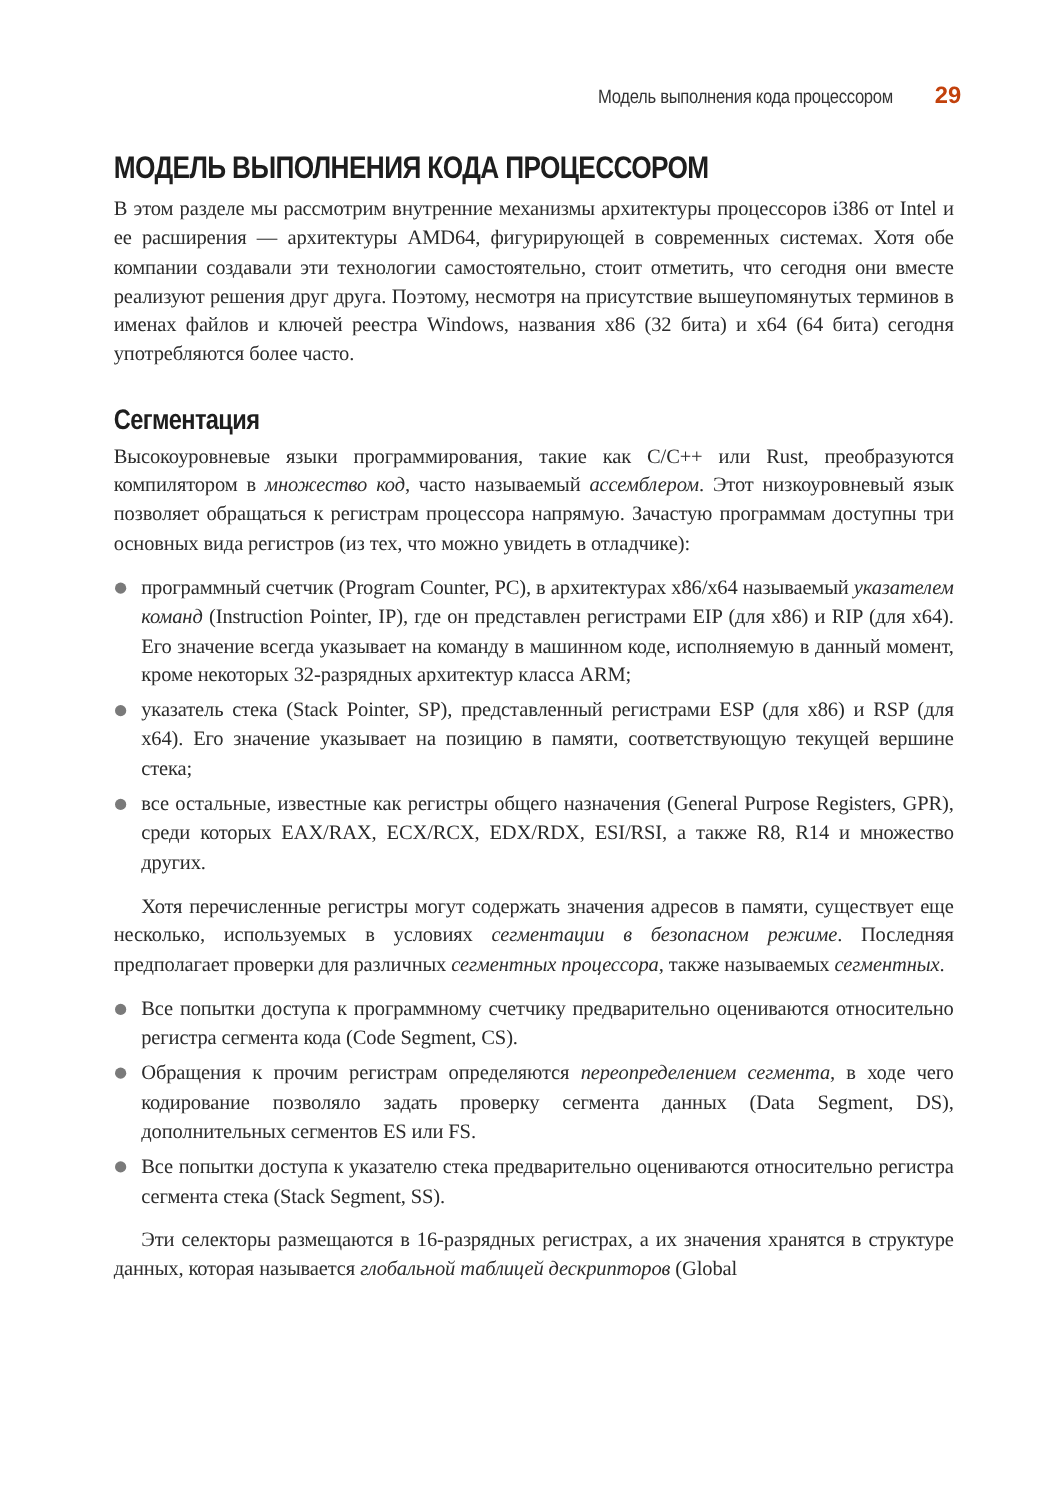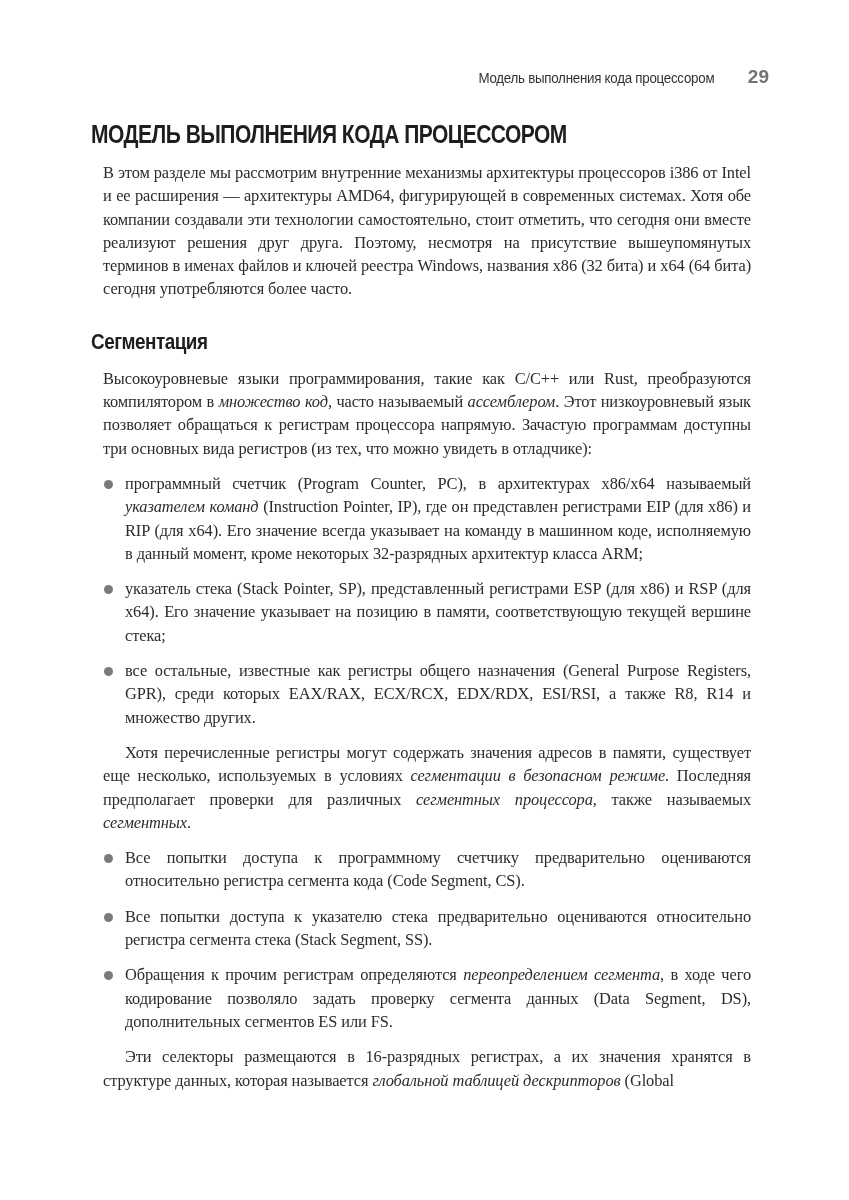--- a/index.html
+++ b/index.html
@@ -2,33 +2,33 @@
 <html><head>
 <meta charset="utf-8">
 <style>
   html, body { margin: 0; padding: 0; background: #ffffff; }
   body { width: 849px; height: 1200px; position: relative; overflow: hidden; color: #2a2a2a; }
   .running-head {
     position: absolute; top: 66px; right: 80px; left: 80px;
     display: flex; justify-content: flex-end; align-items: baseline; gap: 34px;
   }
   .rh-title { font-family: "Liberation Sans", sans-serif; font-size: 15.5px; color: #333; letter-spacing: -0.3px; transform: scaleX(0.86); transform-origin: right center; white-space: nowrap; }
-  .rh-page { font-family: "Liberation Sans", sans-serif; font-weight: bold; font-size: 19px; color: #737373; }
+  .rh-page { font-family: "Liberation Sans", sans-serif; font-weight: bold; font-size: 19px; color: #c2410c; }
   .content { position: absolute; left: 91px; top: 120px; width: 672px; }
   h1 {
     font-family: "Liberation Sans", sans-serif; font-weight: bold; font-size: 25px; margin: 0 0 6px 0;
     letter-spacing: -0.6px; transform: scaleX(0.84); transform-origin: left center; white-space: nowrap; color: #1e1e1e;
   }
   h2 {
     font-family: "Liberation Sans", sans-serif; font-weight: bold; font-size: 22.5px; margin: 28px 0 4px 0;
     letter-spacing: -0.6px; transform: scaleX(0.84); transform-origin: left center; white-space: nowrap; color: #1e1e1e;
   }
   p, li {
     font-family: "Liberation Serif", serif; font-size: 16.4px; line-height: 23.3px; text-align: justify;
-    margin: 12px; color: #2b2b2b; letter-spacing: -0.1px;
+    margin: 0; color: #2b2b2b; letter-spacing: -0.1px;
   }
   p.indent { text-indent: 22px; }
   p.gap { margin-top: 12px; }
   ul { list-style: none; margin: 12px 0 0 0; padding: 0; }
   li { position: relative; padding-left: 22px; margin-bottom: 5px; }
   li .bullet {
     position: absolute; left: 1px; top: 8px; width: 9px; height: 9px; border-radius: 50%; background: #7a7a7a;
   }
   em { font-style: italic; }
 </style>
@@ -50,18 +50,18 @@
   <ul>
     <li><span class="bullet"></span><span>программный счетчик (Program Counter, PC), в архитектурах x86/x64 называемый </span><em>указателем команд</em><span> (Instruction Pointer, IP), где он представлен регистрами EIP (для x86) и RIP (для x64). Его значение всегда указывает на команду в машинном коде, исполняемую в данный момент, кроме некоторых 32-разрядных архитектур класса ARM;</span></li>
     <li><span class="bullet"></span><span>указатель стека (Stack Pointer, SP), представленный регистрами ESP (для x86) и RSP (для x64). Его значение указывает на позицию в памяти, соответствующую текущей вершине стека;</span></li>
     <li><span class="bullet"></span><span>все остальные, известные как регистры общего назначения (General Purpose Registers, GPR), среди которых EAX/RAX, ECX/RCX, EDX/RDX, ESI/RSI, а также R8, R14 и множество других.</span></li>
   </ul>
 
   <p class="indent gap"><span>Хотя перечисленные регистры могут содержать значения адресов в памяти, существует еще несколько, используемых в условиях </span><em>сегментации в безопасном режиме</em><span>. Последняя предполагает проверки для различных </span><em>сегментных процессора</em><span>, также называемых </span><em>сегментных</em><span>.</span></p>
 
   <ul>
     <li><span class="bullet"></span><span>Все попытки доступа к программному счетчику предварительно оцениваются относительно регистра сегмента кода (Code Segment, CS).</span></li>
+    <li><span class="bullet"></span><span>Обращения к прочим регистрам определяются </span><em>переопределением сегмента</em><span>, в ходе чего кодирование позволяло задать проверку сегмента данных (Data Segment, DS), дополнительных сегментов ES или FS.</span></li>
     <li><span class="bullet"></span><span>Все попытки доступа к указателю стека предварительно оцениваются относительно регистра сегмента стека (Stack Segment, SS).</span></li>
-    <li><span class="bullet"></span><span>Обращения к прочим регистрам определяются </span><em>переопределением сегмента</em><span>, в ходе чего кодирование позволяло задать проверку сегмента данных (Data Segment, DS), дополнительных сегментов ES или FS.</span></li>
   </ul>
 
   <p class="indent gap"><span>Эти селекторы размещаются в 16-разрядных регистрах, а их значения хранятся в структуре данных, которая называется </span><em>глобальной таблицей дескрипторов</em><span> (Global</span></p>
 </div>
 
 </body></html>

